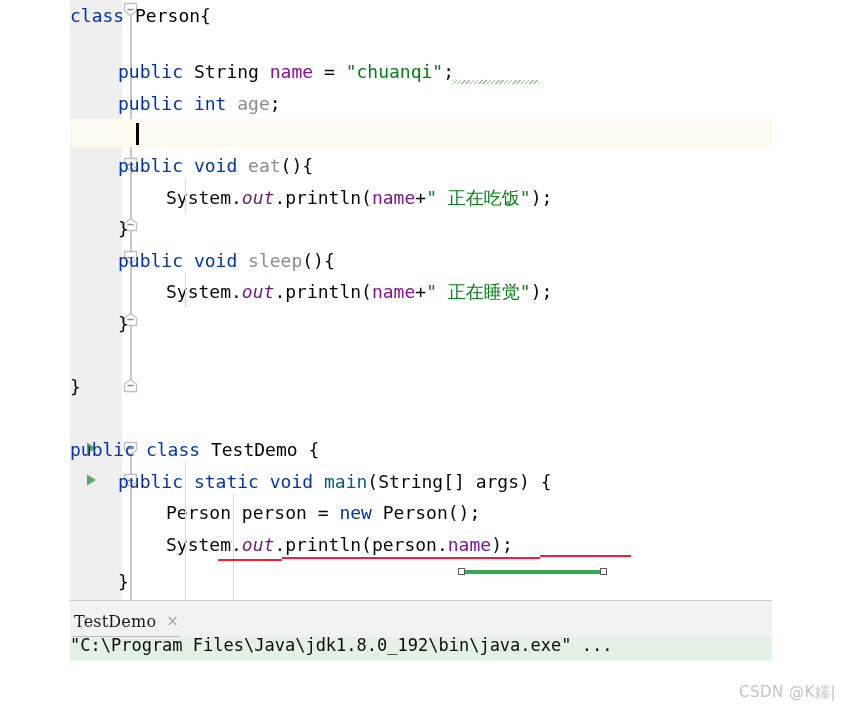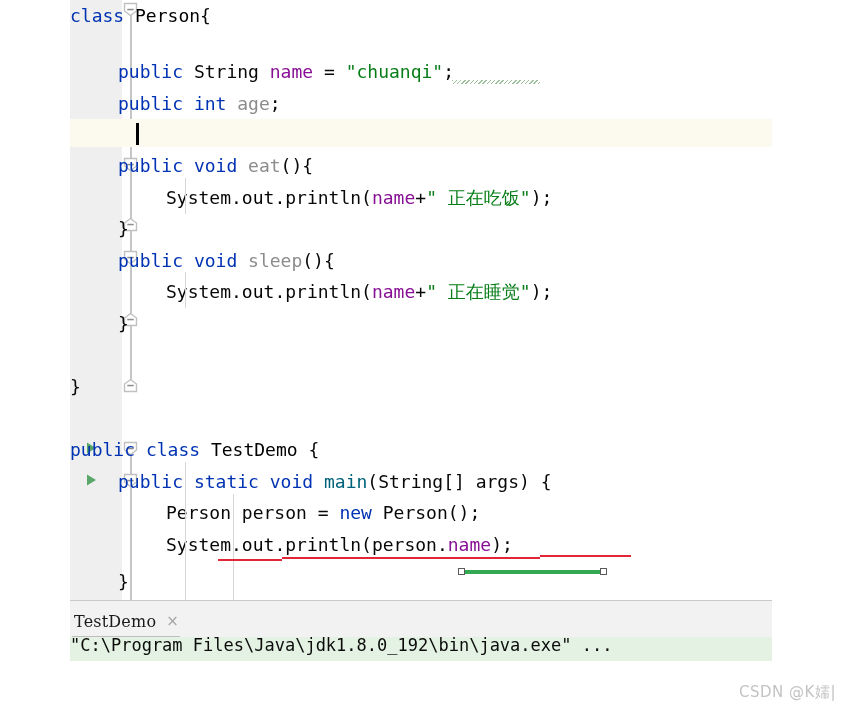--- a/index.html
+++ b/index.html
@@ -114,21 +114,21 @@
     background: #d6d6d6;
   }
 
   
   .kw   { color: #0033b3; font-weight: 400; }
   .cls  { color: #000000; }
   .fld  { color: #871094; }
   .mth  { color: #00627a; }
   .gray { color: #8c8c8c; margin-top: 45px; }
   .str  { color: #067d17; }
-  .stat { color: #000000; }
+  .stat { color: #701a75; font-style: italic; }
   .plain{ color: #080808; }
 
   
   .typo-squiggle {
     position: absolute;
     height: 4px;
     background-image:
       repeating-linear-gradient(135deg,
         #9bbf9b 0px, #9bbf9b 1px,
         transparent 1px, transparent 3px);

